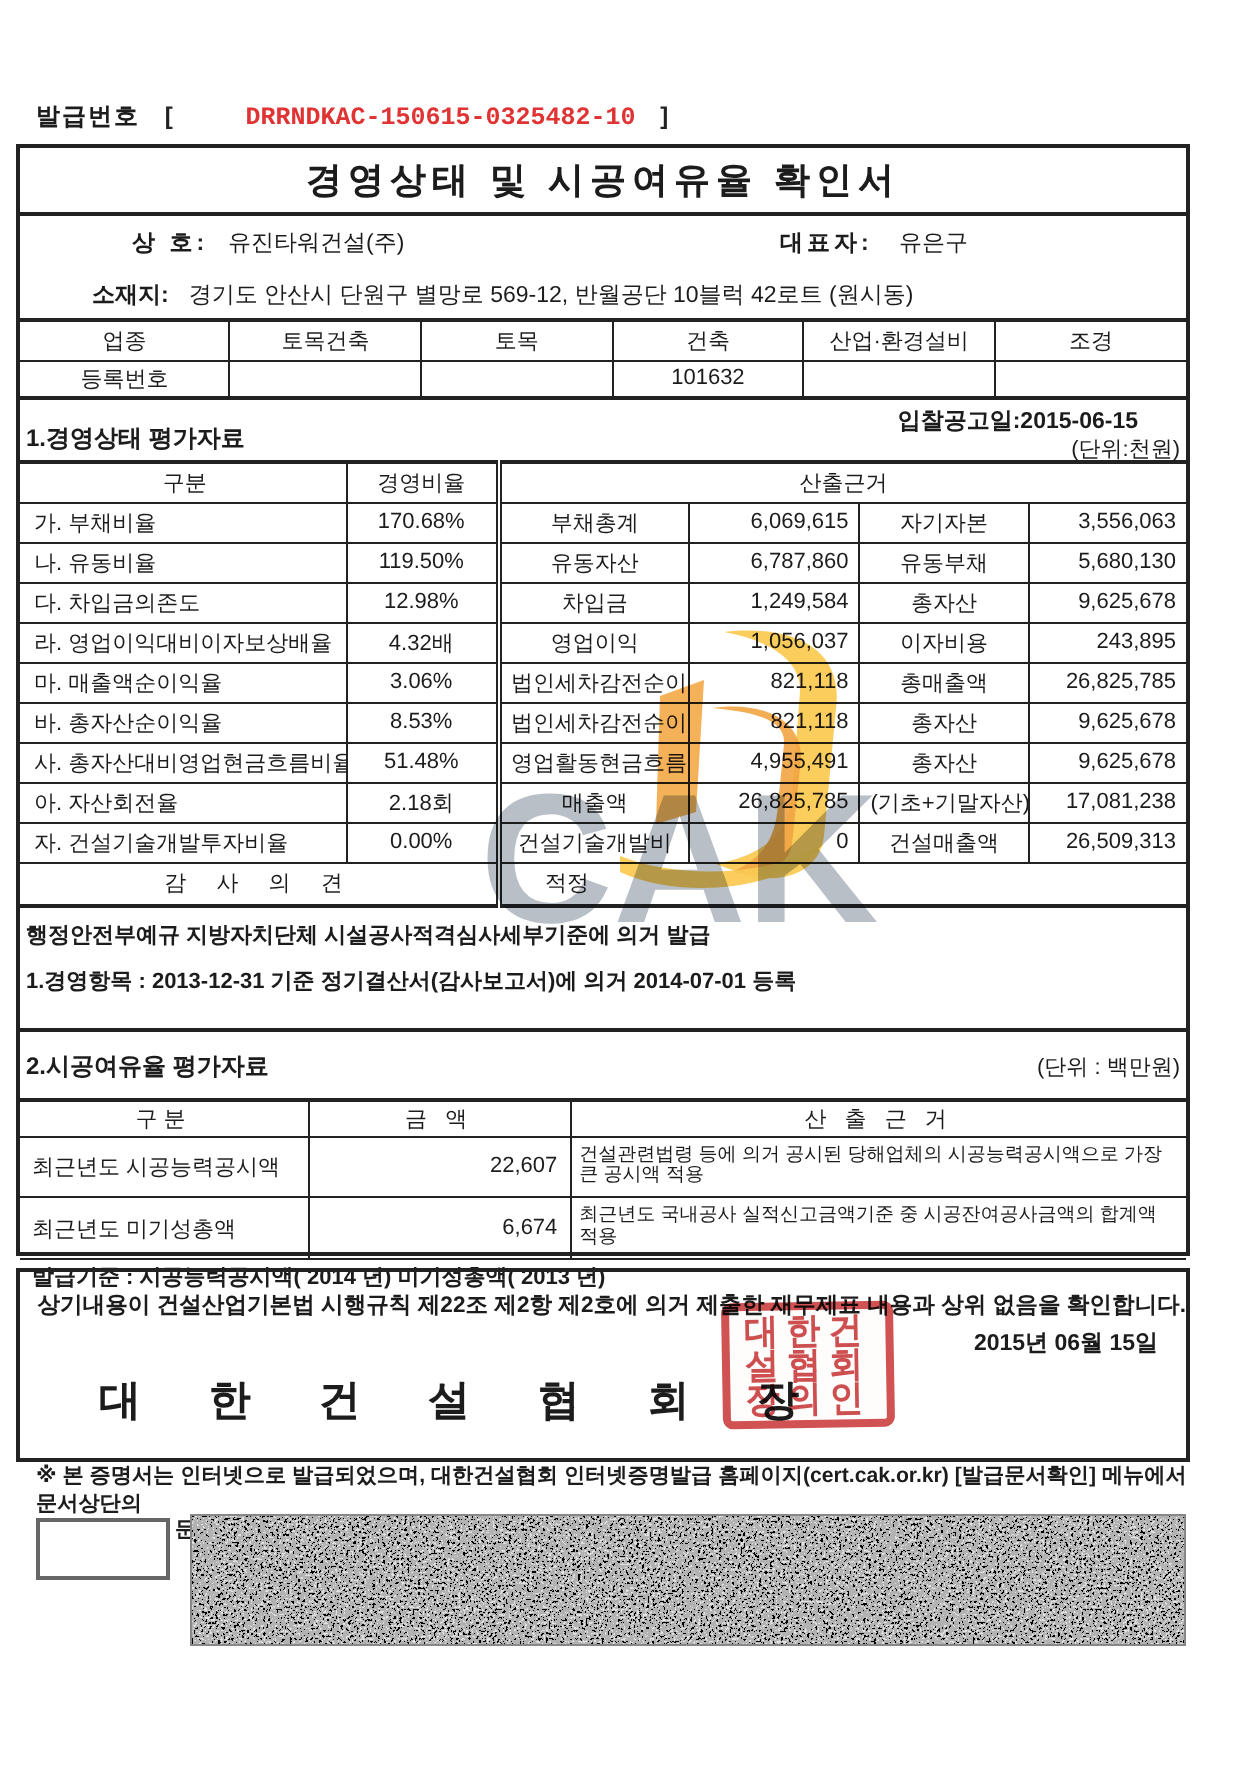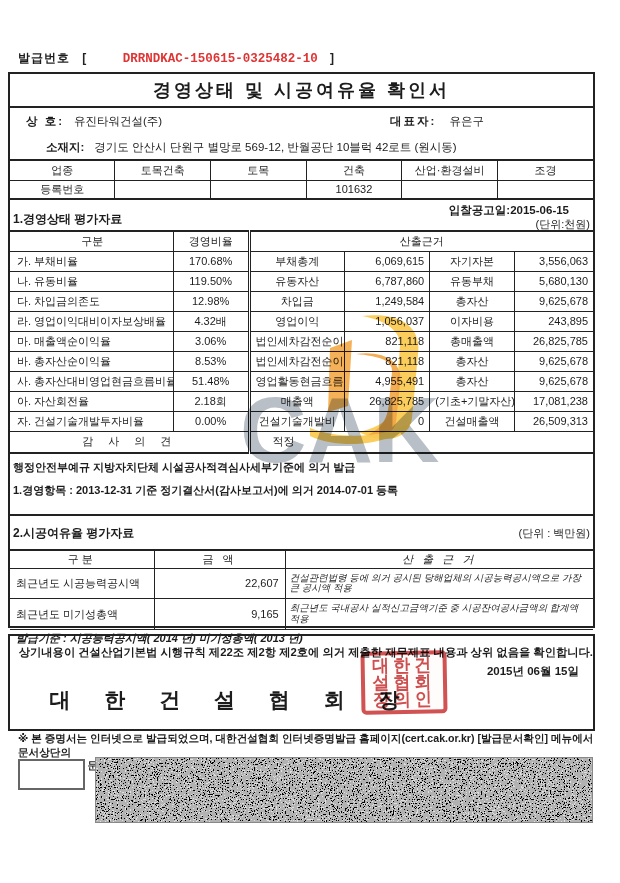--- a/index.html
+++ b/index.html
@@ -11,21 +11,21 @@
   .issue-line { position:absolute; top:50px; left:18px; font-size:12px; font-weight:bold; letter-spacing:1px; }
   .issue-line .bracket { font-weight:bold; margin:0 8px; color:#222; }
   .issue-no { color:#e03434; font-weight:bold; font-family:"Liberation Mono","DejaVu Sans Mono",monospace; font-size:12.5px; letter-spacing:0;padding-left:23px; }
 
   
   .outer-box { position:absolute; left:8px; top:72px; width:587px; height:556px; border:2px solid #222; background:transparent; }
 
   .title-row { height:34px; border-bottom:2px solid #222; display:flex; align-items:center; justify-content:center; }
   .doc-title { font-size:18px; font-weight:bold; letter-spacing:3px; }
 
-  .name-row { height:27px; display:flex; align-items:center; padding-left:16px; font-size:11.5px; }
+  .name-row { height:27px; display:flex; align-items:center; padding-left:56px; font-size:11.5px; }
   .name-row .lbl { font-weight:bold; letter-spacing:2px; margin-right:10px; }
   .ceo-wrap { position:absolute; left:380px; }
   .addr-row { height:26px; display:flex; align-items:center; padding-left:36px; font-size:11.5px; border-bottom:2px solid #222; }
   .addr-row .lbl { font-weight:bold; margin-right:10px; }
 
   table { border-collapse:collapse; width:100%; table-layout:fixed; }
   td,th { border:1px solid #222; font-size:11px; overflow:hidden; white-space:nowrap; }
 
   .license-table { height:38px; border-bottom:2px solid #222; }
   .license-table td { text-align:center; height:19px; }
@@ -53,21 +53,21 @@
   .audit-lbl { text-align:center; letter-spacing:6px; height:22px !important; }
   .audit-val { padding-left:22px !important; height:22px !important; }
 
   .notes { height:62px; border-bottom:2px solid #222; padding:6px 3px 0 3px; font-size:11px; font-weight:bold; }
   .notes p { margin-bottom:8px; white-space:nowrap; }
 
   .s2-table { border-top:2px solid #222; }
   .s2-table .hdr td { text-align:center; height:18px; letter-spacing:3px; }
   .s2-table td { padding:0 6px; }
   .s2-table td:first-child { border-left:none; }
-  .s2-table td:last-child { border-right:none;font-style:italic; }
+  .s2-table td:last-child { border-right:none; }
   .s2-table .data td { height:24px; }
   .basis-cell { font-size:9.5px; white-space:normal !important; line-height:1.15; padding:4px 4px !important; }
   .s2-table .krow td { height:18px; border-bottom:none; font-weight:bold; }
 
   
   .confirm-box { position:absolute; left:8px; top:634px; width:587px; height:97px; border:2px solid #222; }
   .statement { position:absolute; top:9px; left:0; width:100%; text-align:right; font-size:11.3px; font-weight:bold; white-space:nowrap; }
   .issue-date { position:absolute; top:28px; right:14px; font-size:11.5px; font-weight:bold; }
   .issuer { position:absolute; top:50px; left:0; width:76%; text-align:center; font-size:21px; font-weight:bold; letter-spacing:14px; white-space:nowrap; }
 
@@ -273,21 +273,21 @@
         <td>금 액</td>
         <td>산 출 근 거</td>
       </tr>
       <tr class="data">
         <td>최근년도 시공능력공시액</td>
         <td class="num">22,607</td>
         <td class="basis-cell">건설관련법령 등에 의거 공시된 당해업체의 시공능력공시액으로 가장 큰 공시액 적용</td>
       </tr>
       <tr class="data">
         <td>최근년도 미기성총액</td>
-        <td class="num">9,165</td>
+        <td class="num">6,674</td>
         <td class="basis-cell">최근년도 국내공사 실적신고금액기준 중 시공잔여공사금액의 합계액 적용</td>
       </tr>
       <tr class="krow">
         <td colspan="3">발급기준 : 시공능력공시액( 2014 년)      미기성총액( 2013 년)</td>
       </tr>
     </tbody>
       </table>
   </div>
 
   <div class="confirm-box">

